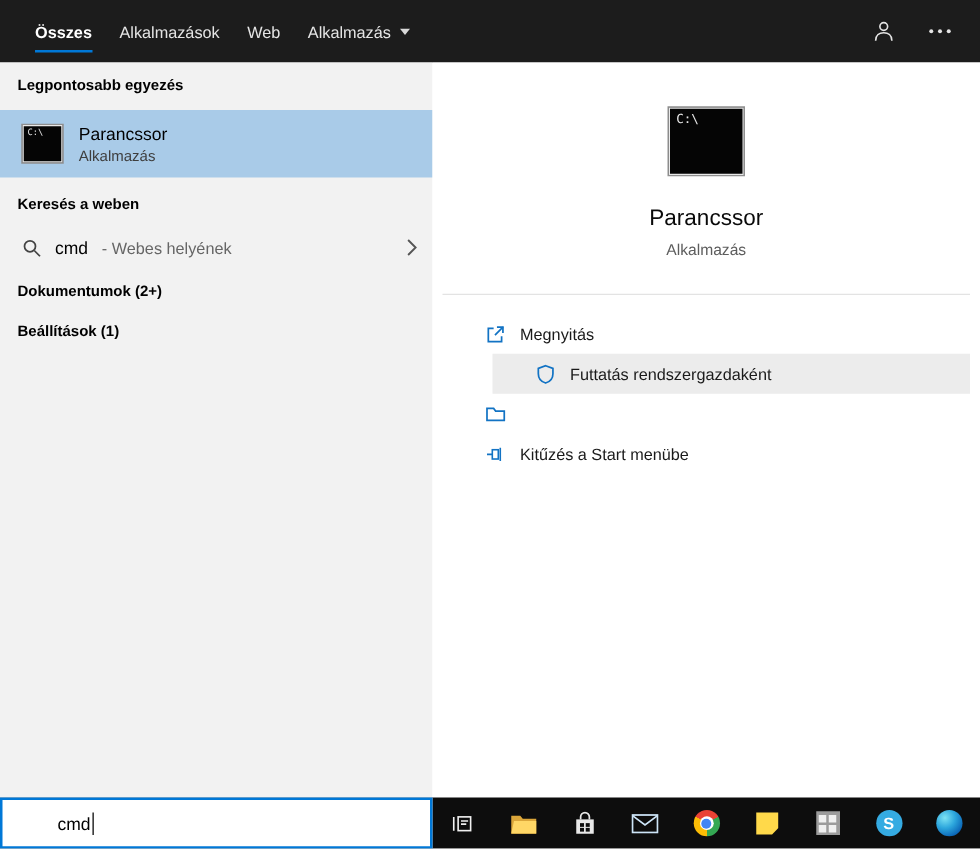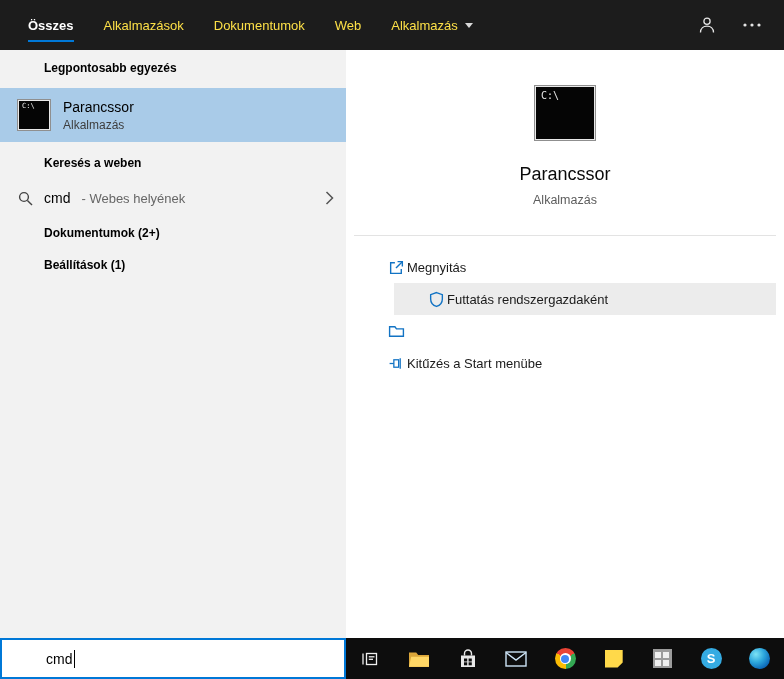--- a/index.html
+++ b/index.html
@@ -8,24 +8,24 @@
     position:relative; width:784px; height:679px; overflow:hidden;
     font-family:"Liberation Sans","DejaVu Sans",sans-serif;
     background:#fff;
   }
 
   
   .topbar {
     position:absolute; top:0; left:0; right:0; height:50px;
     background:var(--topbar_bg,#1c1c1c); display:flex; align-items:stretch;
   }
-  .tabs { display:flex; gap:30px; padding-left:28px; }
+  .tabs { display:flex; gap:22px; padding-left:28px; }
   .tab {
     position:relative; display:flex; align-items:center; height:100%;
-    font-size:13px; color:#fde047; cursor:pointer; white-space:nowrap;
+    font-size:13px; color:#e5e5e5; cursor:pointer; white-space:nowrap;
   }
   .tab.active { color:#fff; font-weight:bold; }
   .tab.active::after {
     content:""; position:absolute; left:0; right:0; bottom:8px; height:2px;
     background:var(--accent,#0078d7);
   }
   .dd-arrow {
     display:inline-block; margin-left:7px; width:0; height:0;
     border-left:4px solid transparent; border-right:4px solid transparent;
     border-top:5px solid #d9d9d9;
@@ -34,21 +34,21 @@
     margin-left:auto; display:flex; align-items:center; gap:26px; padding-right:22px;
   }
   .tb-btn { display:flex; align-items:center; cursor:pointer; color:#e4e4e4; }
 
   
   .left-panel {
     position:absolute; top:50px; left:0; width:346px; bottom:41px;
     background:var(--panel_bg,#f2f2f2);
   }
   .section-header {
-    position:absolute; left:14px; font-size:12px; font-weight:bold; color:#000;margin-left:30px;
+    position:absolute; left:14px; font-size:12px; font-weight:bold; color:#000;
   }
   .best-match-row {
     position:absolute; top:38px; left:0; right:0; height:54px;
     background:var(--selection,#a9cbe8);
     display:flex; align-items:center; padding-left:18px; gap:13px; cursor:pointer;
   }
   .bm-title { font-size:14px; color:#000; }
   .bm-sub { font-size:12px; color:#3e3e3e; margin-top:3px; }
 
   .web-row {
@@ -73,21 +73,21 @@
   .cmd-icon.large { width:60px; height:54px; margin:36px auto 0; }
   .cmd-icon.large .prompt { font-size:10px; top:4px; left:5px; }
 
   
   .preview { position:absolute; top:50px; left:346px; right:0; bottom:41px; background:#fff; }
   .app-title { margin-top:24px; text-align:center; font-size:18px; font-weight:400; color:#0a0a0a; }
   .app-sub { margin-top:8px; text-align:center; font-size:12.5px; color:#5d5d5d; }
   .divider { height:1px; background:#e3e3e3; margin:28px 8px 0; }
   .actions { list-style:none; margin-top:15px; }
   .action {
-    height:32px; margin:0 8px; padding-left:34px; display:flex; align-items:center; gap:2px;
+    height:32px; margin:0 8px; padding-left:34px; display:flex; align-items:center; gap:11px;
     font-size:13px; color:#1a1a1a; cursor:pointer;
   }
   .action.hover { background:var(--hover_row,#ececec);margin-left:48px; }
   .aicon { display:flex; color:var(--action_icon,#1273c4); }
 
   
   .taskbar {
     position:absolute; left:0; right:0; bottom:0; height:41px;
     background:var(--taskbar_bg,#0d0d0d);
   }
@@ -124,23 +124,20 @@
 
   <header class="topbar">
     <nav class="tabs">
       <div class="tab active">
         <span>Összes</span>
       </div>
       <div class="tab">
         <span>Alkalmazások</span>
       </div>
       <div class="tab">
-        <span>Dokumentumok</span>
-      </div>
-      <div class="tab">
         <span>Web</span>
       </div>
       <div class="tab">
         <span>Alkalmazás</span>
         <span class="dd-arrow"></span>
       </div>
     </nav>
     <div class="topbar-right">
       <span class="tb-btn">
         <svg width="18" height="18" viewBox="0 0 18 18" fill="none" stroke="currentColor" stroke-width="1.3">

